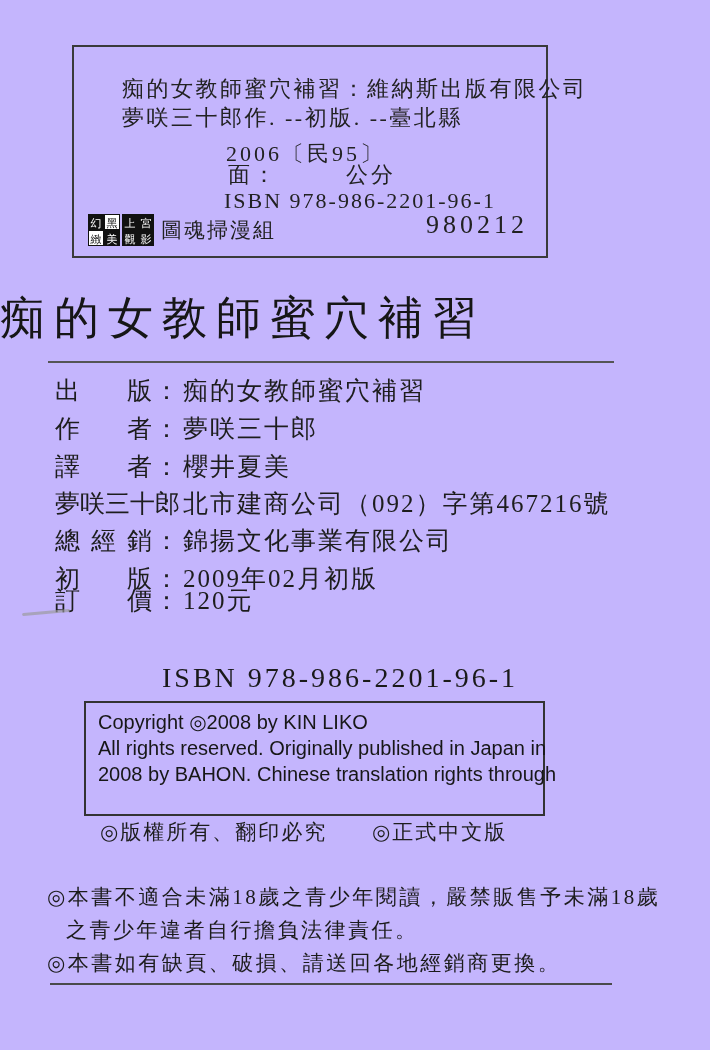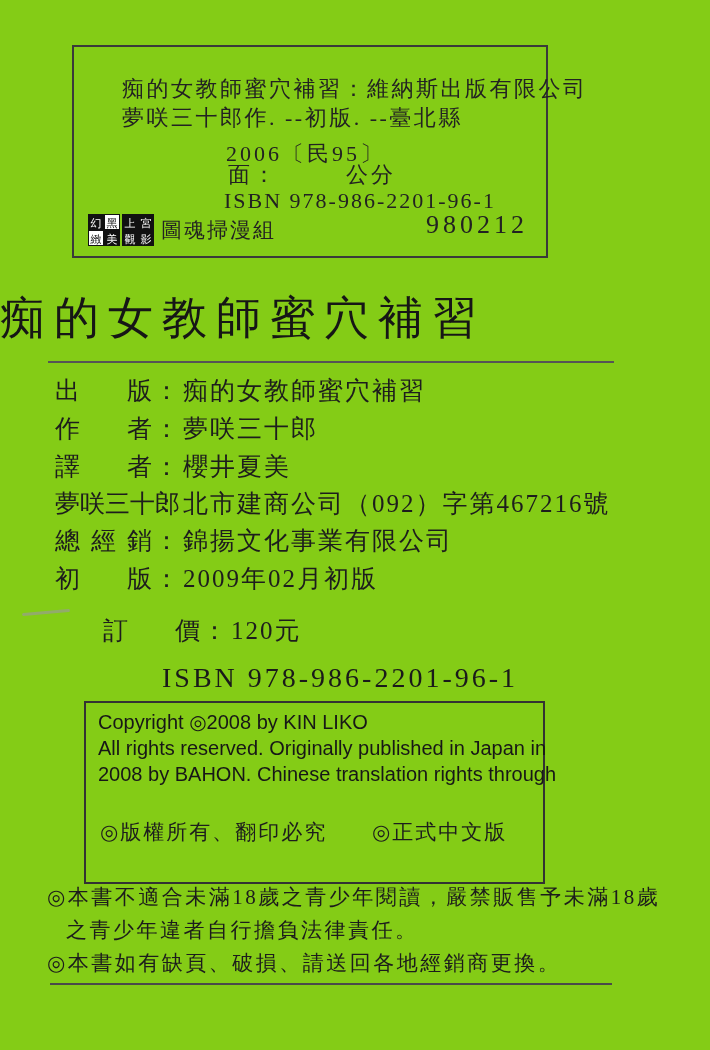--- a/index.html
+++ b/index.html
@@ -1,17 +1,17 @@
 <!DOCTYPE html>
 <html><head>
 <meta charset="utf-8">
 <style>
   html,body{margin:0;padding:0;background:#ffffff;}
   .page{
-    position:relative;width:710px;height:1050px;background:#84cc16;
+    position:relative;width:710px;height:1050px;background:#c4b5fd;
     font-family:"Liberation Serif","DejaVu Serif",serif;color:#1d1d1d;
     overflow:hidden;
   }
   
   .cip-box{
     position:absolute;left:72px;top:45px;width:476px;height:213px;
     border:2px solid #3a3a3a;box-sizing:border-box;
   }
   .cip-l{position:absolute;font-size:22px;letter-spacing:2.5px;white-space:pre;color:#222;}
   .cip-l1{left:48px;top:27px;}
@@ -41,29 +41,29 @@
   .drow{position:absolute;left:0;font-size:25px;white-space:nowrap;color:#1d1d1d;}
   .dlabel{display:inline-block;width:97px;text-align:justify;text-align-last:justify;letter-spacing:0;}
   .dcolon{display:inline-block;margin:0 4px 0 2px;}
   .dvalue{letter-spacing:2px;}
   .drow:nth-child(1){top:0px;}
   .drow:nth-child(2){top:38px;}
   .drow:nth-child(3){top:76px;}
   .drow:nth-child(4){top:113px;}
   .drow:nth-child(5){top:150px;}
   .drow:nth-child(6){top:188px;}
-  .drow:nth-child(7){top:240px;margin-left:48px;}
+  .drow:nth-child(7){top:210px;}
   
   .isbn{
     position:absolute;left:162px;top:662px;font-size:28px;letter-spacing:3px;color:#1a1a1a;
     white-space:nowrap;
   }
   
   .copy-box{
-    position:absolute;left:84px;top:701px;width:461px;height:183px;
+    position:absolute;left:84px;top:701px;width:461px;height:115px;
     border:2px solid #333;box-sizing:border-box;
     font-family:"Liberation Sans","DejaVu Sans",sans-serif;
   }
   .copy-en{position:absolute;left:12px;top:6px;font-size:20px;line-height:26px;color:#171717;white-space:nowrap;}
   .notice-row{position:absolute;left:0;top:115px;width:100%;font-family:"Liberation Serif","DejaVu Serif",serif;}
   .notice{position:absolute;font-size:21px;letter-spacing:2px;white-space:nowrap;color:#1d1d1d;}
   .notice-left{left:14px;}
   .notice-right{left:286px;}
   
   .warn{position:absolute;font-size:21px;letter-spacing:2.5px;white-space:nowrap;color:#1c1c1c;}

